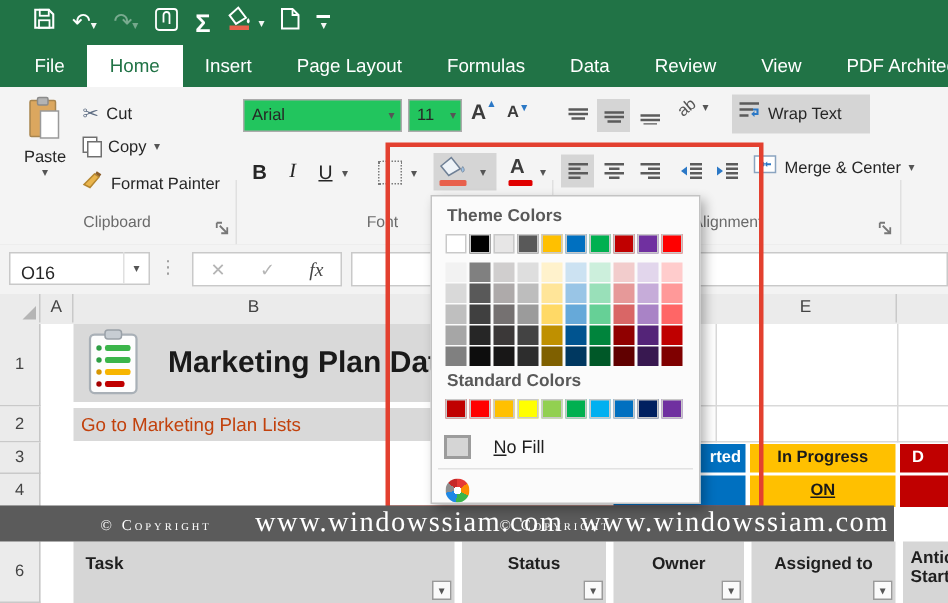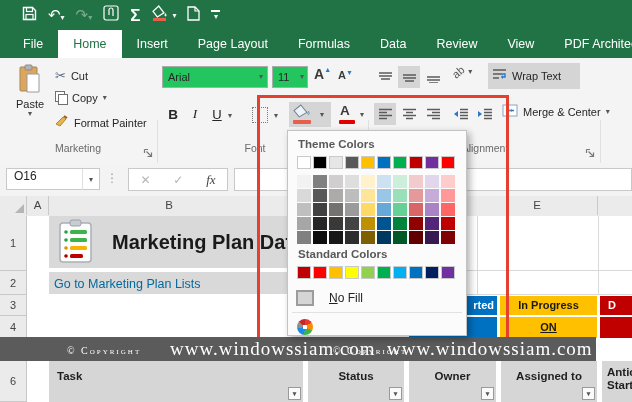--- a/index.html
+++ b/index.html
@@ -147,21 +147,21 @@
     </div>
     <div class="abs" style="left:55px;top:56px;display:flex;align-items:center;gap:5px;">
       <span>
         <svg width="14" height="13" viewBox="0 0 14 13">
             <path d="M1 9 L8 2 l3 2 L5 11 z" fill="#e9b44c" stroke="#b5862f"></path>
             <path d="M9 1 l3 2" stroke="#8b5e2a" stroke-width="2"></path>
           </svg>
       </span>
       <span class="smalllbl">Format Painter</span>
     </div>
-    <div class="abs grouplabel" style="left:20px;top:84px;width:116px;">Marketing</div>
+    <div class="abs grouplabel" style="left:20px;top:84px;width:116px;">Clipboard</div>
     <div class="abs" style="left:143px;top:86px;">
       <svg width="10" height="10" viewBox="0 0 10 10">
           <path d="M1.5 1.5 H5 M1.5 1.5 V5 M3.5 3.5 L8 8 M8.5 4.5 V8.5 H4.5" fill="none" stroke="#777" stroke-width="1.2"></path>
         </svg>
     </div>
 
     <div class="abs combo" style="left:162px;top:8px;width:106px;height:22px;">
       <span class="val">Arial</span>
       <span class="caret" style="padding-right:4px;">▾</span>
     </div>
@@ -267,21 +267,21 @@
     </div>
     <div class="abs grouplabel" style="left:430px;top:84px;width:110px;">Alignment</div>
     <div class="abs" style="left:585px;top:86px;">
       <svg width="10" height="10" viewBox="0 0 10 10">
           <path d="M1.5 1.5 H5 M1.5 1.5 V5 M3.5 3.5 L8 8 M8.5 4.5 V8.5 H4.5" fill="none" stroke="#777" stroke-width="1.2"></path>
         </svg>
     </div>
   </div>
 
   <div class="abs fbar">
-    <div class="abs whitebox" style="left:6px;top:5px;width:94px;height:22px;display:flex;align-items:flex-start;">
+    <div class="abs whitebox" style="left:6px;top:5px;width:94px;height:22px;display:flex;align-items:flex-end;">
       <span style="flex:1;padding-left:7px;font-size:12px;">O16</span>
       <span class="caret" style="padding:0 6px;border-left:1px solid #e0e0e0;line-height:21px;">▾</span>
     </div>
     <div class="abs" style="left:106px;top:8px;color:#999;font-size:12px;">⋮</div>
     <div class="abs whitebox" style="left:128px;top:5px;width:100px;height:23px;display:flex;align-items:center;justify-content:space-around;">
       <span style="color:#b5b5b5;font-size:12px;">✕</span>
       <span style="color:#b5b5b5;font-size:12px;">✓</span>
       <span style="color:#444;font-size:13px;font-style:italic;font-family:'Liberation Serif',serif;">fx</span>
     </div>
     <div class="abs whitebox" style="left:234px;top:5px;width:398px;height:23px;"></div>
@@ -323,21 +323,21 @@
         <circle cx="8" cy="29" r="1.8" fill="#d69500"></circle>
           <rect x="12" y="27" width="17" height="4" rx="1.5" fill="#f7b500"></rect>
         <circle cx="8" cy="37" r="1.8" fill="#a50000"></circle>
           <rect x="12" y="35" width="13" height="4" rx="1.5" fill="#c00000"></rect>
       </svg>
     </span>
     <span class="abs" style="left:63px;top:15px;font-size:20px;font-weight:600;color:#1a1a1a;white-space:nowrap;">Marketing Plan Dat</span>
   </div>
 
   <div class="abs graycell" style="left:49px;top:272px;width:360px;height:22px;line-height:22px;">
-    <span style="padding-left:5px;font-size:12.5px;color:#0369a1;">Go to Marketing Plan Lists</span>
+    <span style="padding-left:5px;font-size:12.5px;color:#c2410c;">Go to Marketing Plan Lists</span>
   </div>
 
   <div class="abs" style="left: 409px; top: 296px; width: 88px; height: 19px; display: flex; align-items: center; justify-content: flex-end; background: rgb(0, 112, 192);">
     <span class="statustxt" style="color:#fff;padding-right:3px;">rted</span>
   </div>
   <div class="abs" style="left: 409px; top: 317px; width: 88px; height: 21px; background: rgb(0, 112, 192);"></div>
 
   <div class="abs" style="left: 500px; top: 296px; width: 97px; height: 19px; display: flex; align-items: center; justify-content: center; background: rgb(255, 192, 0);">
     <span class="statustxt" style="color:#1a1a1a;">In Progress</span>
   </div>

